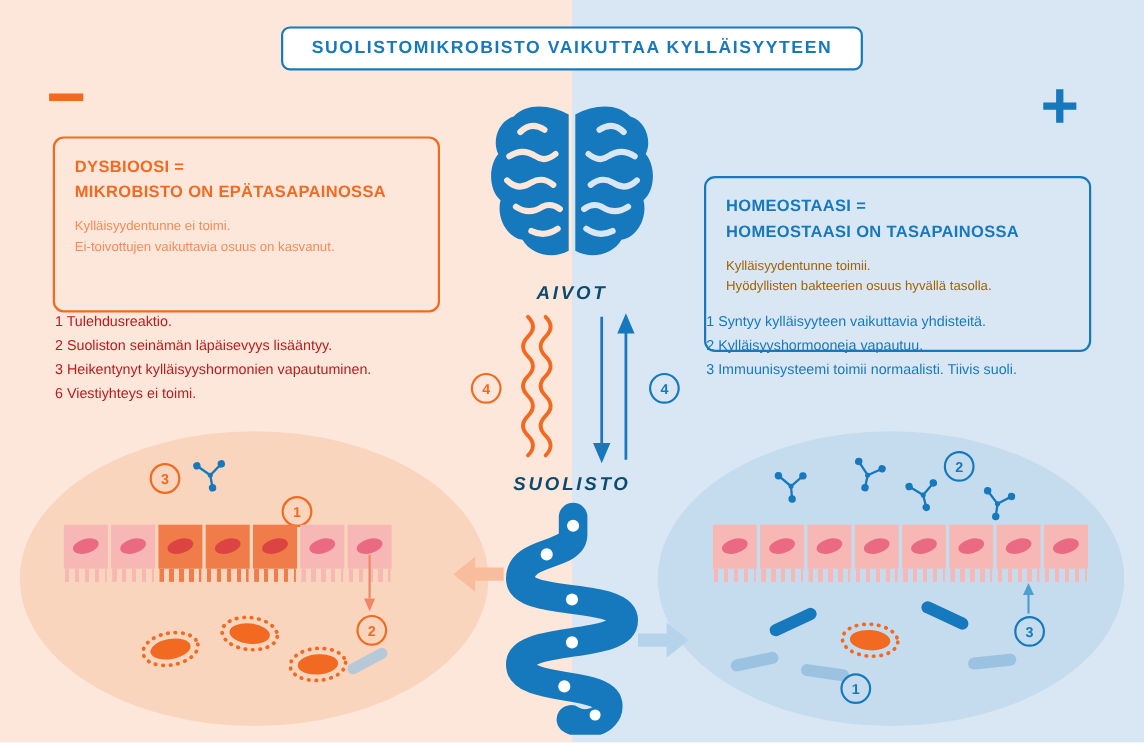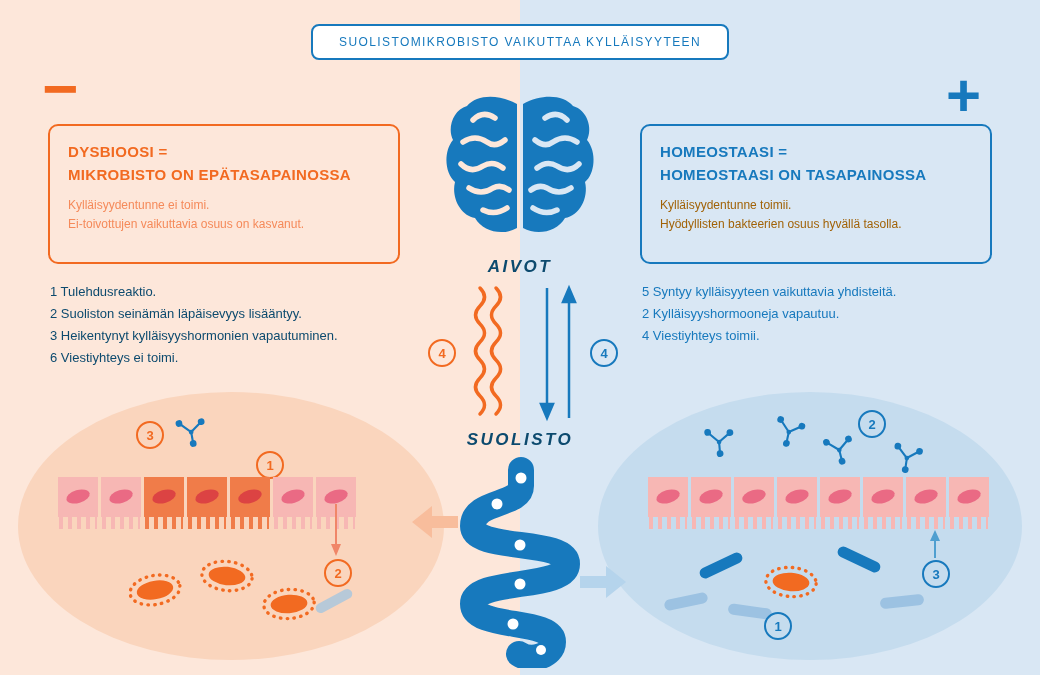--- a/index.html
+++ b/index.html
@@ -4,38 +4,38 @@
 <style>
   html,body{margin:0;padding:0;background:#fff;}
   .canvas{position:relative;width:1040px;height:675px;overflow:hidden;
           font-family:"Liberation Sans",sans-serif;}
   .bg{position:absolute;top:0;height:675px;width:520px;}
   .bg-left{left:0;background:#fde7da;}
   .bg-right{left:520px;background:#d9e7f4;}
 
   .title-banner{position:absolute;left:50%;transform:translateX(-50%);top:24px;
     background:#ffffff;border:2px solid #1779bd;border-radius:8px;
-    padding:9px 26px;color:#1779bd;font-size:12px;font-weight:normal;
+    padding:9px 26px;color:#1779bd;font-size:16px;font-weight:bold;
     letter-spacing:1.4px;white-space:nowrap;}
 
   .sign{position:absolute;line-height:1;font-weight:800;}
   .sign.minus{left:42px;top:58px;font-size:62px;color:#f26a21;}
   .sign.plus{left:946px;top:66px;font-size:60px;color:#1779bd;}
 
-  .info-box{position:absolute;top:124px;width:352px;height:140px;border-radius:10px;
+  .info-box{position:absolute;top:124px;width:352px;height:160px;border-radius:10px;
     padding:15px 18px;box-sizing:border-box;}
   .info-box.left{left:48px;border:2px solid #f26a21;}
-  .info-box.right{left:640px;border:2px solid #1779bd;}
+  .info-box.right{left:640px;border:2px solid #1779bd;margin-top:36px;}
   .box-title{font-size:15px;font-weight:bold;letter-spacing:.3px;line-height:1.5;}
   .box-title.orange{color:#f26a21;} .box-title.blue{color:#1779bd;}
   .box-sub{margin-top:10px;font-size:12px;line-height:1.55;}
   .box-sub.orange{color:#f58a5a;} .box-sub.blue{color:#a16207;}
 
   .num-list{position:absolute;top:281px;font-size:13px;line-height:22px;}
-  .num-list.left{left:50px;color:#0c4a6e;}
+  .num-list.left{left:50px;color:#b91c1c;}
   .num-list.right{left:642px;color:#1779bd;}
 
   .center-label{position:absolute;left:420px;width:200px;text-align:center;
     font-style:italic;font-weight:600;font-size:17px;letter-spacing:2.5px;color:#0c4a6e;}
   .label-aivot{top:257px;} .label-suolisto{top:430px;}
 
   .abs{position:absolute;}
   .badge{position:absolute;width:24px;height:24px;border-radius:50%;border:2px solid;
     display:flex;align-items:center;justify-content:center;font-size:13px;font-weight:bold;
     box-sizing:content-box;}
@@ -105,23 +105,23 @@
     </div>
   </div>
 
   <div class="num-list left">
     <div>1 Tulehdusreaktio.</div>
     <div>2 Suoliston seinämän läpäisevyys lisääntyy.</div>
     <div>3 Heikentynyt kylläisyyshormonien vapautuminen.</div>
     <div>6 Viestiyhteys ei toimi.</div>
   </div>
   <div class="num-list right">
-    <div>5 Syntyy kylläisyyteen vaikuttavia yhdisteitä.</div>
+    <div>1 Syntyy kylläisyyteen vaikuttavia yhdisteitä.</div>
     <div>2 Kylläisyyshormooneja vapautuu.</div>
-    <div>4 Viestiyhteys toimii.</div>
+    <div>3 Immuunisysteemi toimii normaalisti. Tiivis suoli.</div>
   </div>
 
   <svg class="abs" style="left:443px;top:90px;" width="154" height="155" viewBox="0 0 154 155">
     <path fill="#1779bd" d="M74,14 C56,4 34,4 24,16 C10,20 4,38 10,50 C0,62 2,84 12,92 C8,108 18,126 32,128 C40,142 60,146 74,138 Z"></path>
     <path fill="#1779bd" d="M80,14 C98,4 120,4 130,16 C144,20 150,38 144,50 C154,62 152,84 142,92 C146,108 136,126 122,128 C114,142 94,146 80,138 Z"></path>
     <g fill="none" stroke="#fde7da" stroke-width="5.5" stroke-linecap="round">
       <path d="M30,30 q10,-10 22,-2"></path>
       <path d="M20,52 q12,-8 24,0 q8,6 18,-2"></path>
       <path d="M18,74 q10,10 22,2 q10,-6 20,2"></path>
       <path d="M26,98 q12,8 24,0 q8,-4 16,2"></path>

